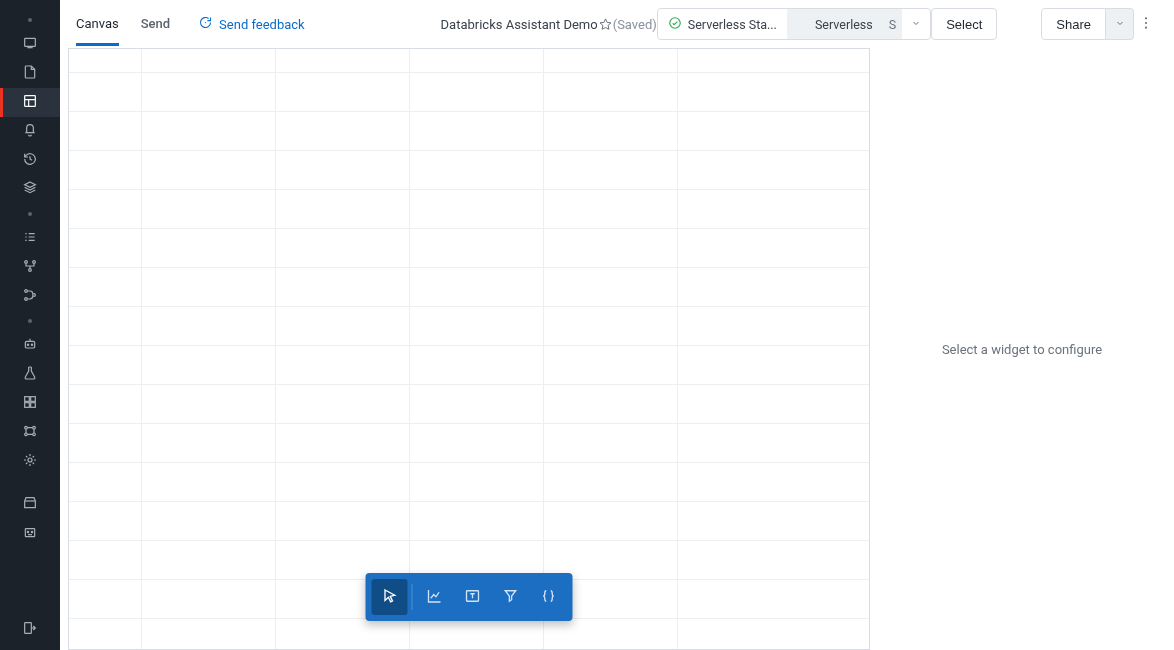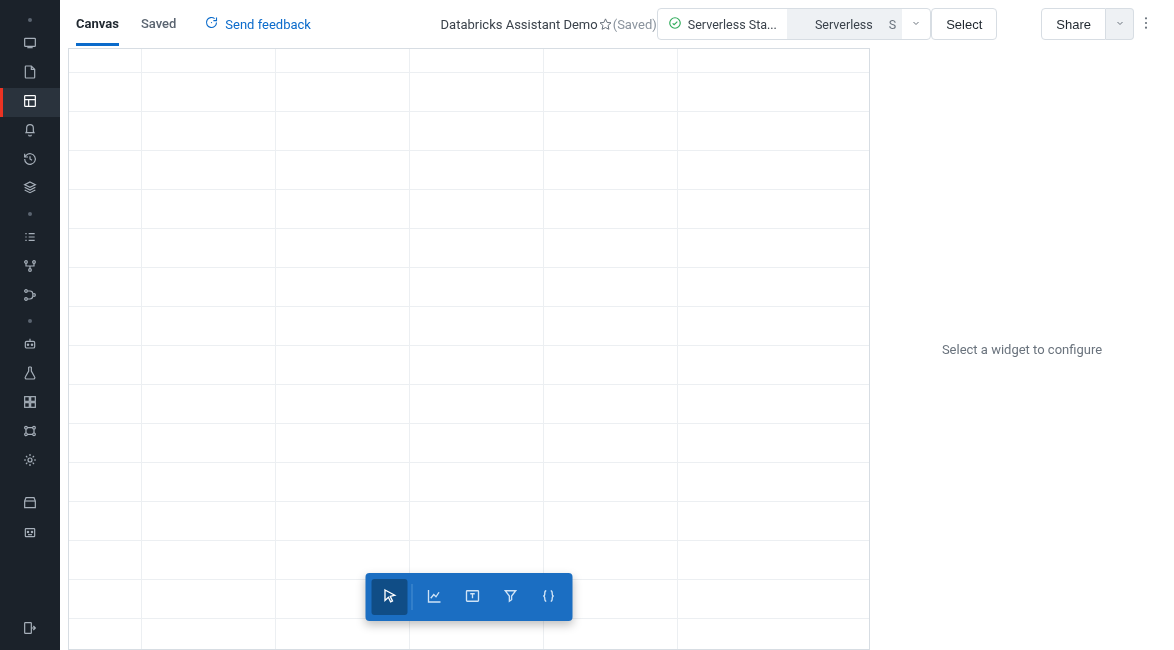--- a/index.html
+++ b/index.html
@@ -63,21 +63,21 @@
     gap: 14px;
   }
   .tabs { display: flex; gap: 22px; align-items: center; }
   .tab {
     font-size: 13px;
     color: #5a6470;
     padding: 14px 0 12px;
     border-bottom: 3px solid transparent;
     font-weight: 500;
   }
-  .tab.active { color: #1f272f; border-bottom-color: #0b6bcb; font-weight: 700; }
+  .tab.active { color: #1f272f; border-bottom-color: #0b6bcb; font-weight: 400; }
 
   .feedback {
     display: flex; align-items: center; gap: 6px;
     color: #0b6bcb; font-size: 13px; margin-left: 6px;
   }
   .feedback svg { width: 15px; height: 15px; }
 
   .title-area {
     display: flex; align-items: center; 
     margin-left: auto;
@@ -333,21 +333,21 @@
         </span>
       </div>
     </div>
   </div>
 
   <div class="main">
 
     <div class="topbar">
       <div class="tabs">
         <div class="tab active">Canvas</div>
-        <div class="tab">Saved</div>
+        <div class="tab">Send</div>
         <div class="feedback">
           <span>
             <svg viewBox="0 0 24 24" fill="none" stroke="currentColor" stroke-width="1.8">
                 <path d="M20 12a8 8 0 1 1-3-6.2"></path>
                 <path d="M20 4v5h-5"></path>
                 <circle cx="12" cy="12" r="1" fill="currentColor" stroke="none"></circle>
               </svg>
           </span>
           <span>Send feedback</span>
         </div>

